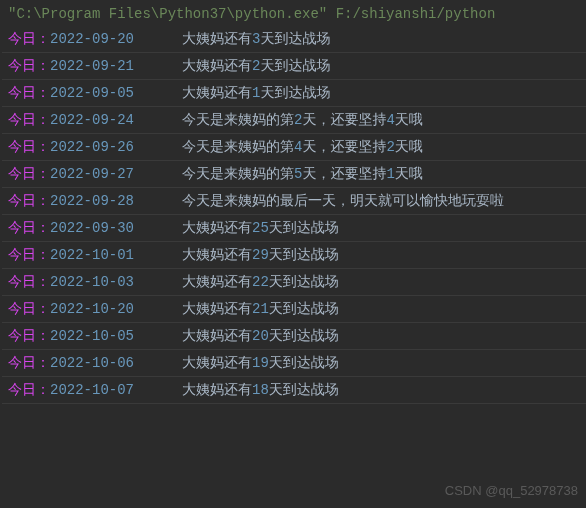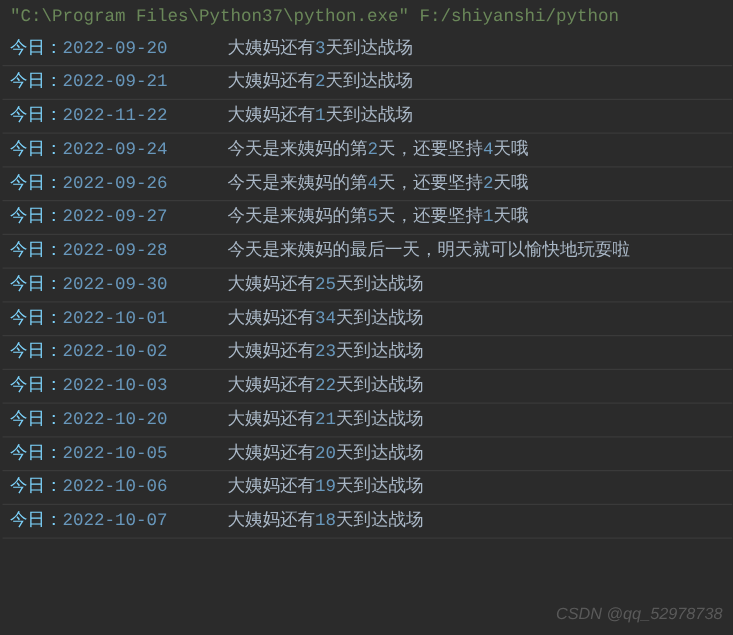--- a/index.html
+++ b/index.html
@@ -17,52 +17,50 @@
   .cmdline {
     color: #6a8759;
     line-height: 24px;
     padding-left: 6px;
   }
   .row {
     line-height: 26px;
     padding-left: 6px;
     border-bottom: 1px solid #3a3a3a;
   }
-  .prefix { color: #7dd3fc; text-align: right; }
+  .prefix { color: #d946ef; text-align: right; }
   .date { color: #6897bb; }
   .msg { color: #a9b7c6; }
   .num { color: #6897bb; }
   .gap { display: inline-block; width: 48px; }
   .watermark {
     position: fixed;
     right: 8px;
     bottom: 10px;
     color: #666;
     font-size: 13px;
     font-family: sans-serif;
     opacity: 0.8;
-    font-style: italic;
   }
 </style>
 </head>
 <body>
 
 <div class="console">
   <div class="cmdline">"C:\Program Files\Python37\python.exe" F:/shiyanshi/python</div>
   <div id="rows">
       <div class="row"><span class="prefix">今日：</span><span class="date">2022-09-20</span><span class="gap"></span><span class="msg">大姨妈还有</span><span class="num">3</span><span class="msg">天到达战场</span></div>
       <div class="row"><span class="prefix">今日：</span><span class="date">2022-09-21</span><span class="gap"></span><span class="msg">大姨妈还有</span><span class="num">2</span><span class="msg">天到达战场</span></div>
-      <div class="row"><span class="prefix">今日：</span><span class="date">2022-11-22</span><span class="gap"></span><span class="msg">大姨妈还有</span><span class="num">1</span><span class="msg">天到达战场</span></div>
+      <div class="row"><span class="prefix">今日：</span><span class="date">2022-09-05</span><span class="gap"></span><span class="msg">大姨妈还有</span><span class="num">1</span><span class="msg">天到达战场</span></div>
       <div class="row"><span class="prefix">今日：</span><span class="date">2022-09-24</span><span class="gap"></span><span class="msg">今天是来姨妈的第</span><span class="num">2</span><span class="msg">天，还要坚持</span><span class="num">4</span><span class="msg">天哦</span></div>
       <div class="row"><span class="prefix">今日：</span><span class="date">2022-09-26</span><span class="gap"></span><span class="msg">今天是来姨妈的第</span><span class="num">4</span><span class="msg">天，还要坚持</span><span class="num">2</span><span class="msg">天哦</span></div>
       <div class="row"><span class="prefix">今日：</span><span class="date">2022-09-27</span><span class="gap"></span><span class="msg">今天是来姨妈的第</span><span class="num">5</span><span class="msg">天，还要坚持</span><span class="num">1</span><span class="msg">天哦</span></div>
       <div class="row"><span class="prefix">今日：</span><span class="date">2022-09-28</span><span class="gap"></span><span class="msg">今天是来姨妈的最后一天，明天就可以愉快地玩耍啦</span></div>
       <div class="row"><span class="prefix">今日：</span><span class="date">2022-09-30</span><span class="gap"></span><span class="msg">大姨妈还有</span><span class="num">25</span><span class="msg">天到达战场</span></div>
-      <div class="row"><span class="prefix">今日：</span><span class="date">2022-10-01</span><span class="gap"></span><span class="msg">大姨妈还有</span><span class="num">34</span><span class="msg">天到达战场</span></div>
-      <div class="row"><span class="prefix">今日：</span><span class="date">2022-10-02</span><span class="gap"></span><span class="msg">大姨妈还有</span><span class="num">23</span><span class="msg">天到达战场</span></div>
+      <div class="row"><span class="prefix">今日：</span><span class="date">2022-10-01</span><span class="gap"></span><span class="msg">大姨妈还有</span><span class="num">29</span><span class="msg">天到达战场</span></div>
       <div class="row"><span class="prefix">今日：</span><span class="date">2022-10-03</span><span class="gap"></span><span class="msg">大姨妈还有</span><span class="num">22</span><span class="msg">天到达战场</span></div>
       <div class="row"><span class="prefix">今日：</span><span class="date">2022-10-20</span><span class="gap"></span><span class="msg">大姨妈还有</span><span class="num">21</span><span class="msg">天到达战场</span></div>
       <div class="row"><span class="prefix">今日：</span><span class="date">2022-10-05</span><span class="gap"></span><span class="msg">大姨妈还有</span><span class="num">20</span><span class="msg">天到达战场</span></div>
       <div class="row"><span class="prefix">今日：</span><span class="date">2022-10-06</span><span class="gap"></span><span class="msg">大姨妈还有</span><span class="num">19</span><span class="msg">天到达战场</span></div>
       <div class="row"><span class="prefix">今日：</span><span class="date">2022-10-07</span><span class="gap"></span><span class="msg">大姨妈还有</span><span class="num">18</span><span class="msg">天到达战场</span></div>
     </div>
 </div>
 
 <div class="watermark">CSDN @qq_52978738</div>
 

